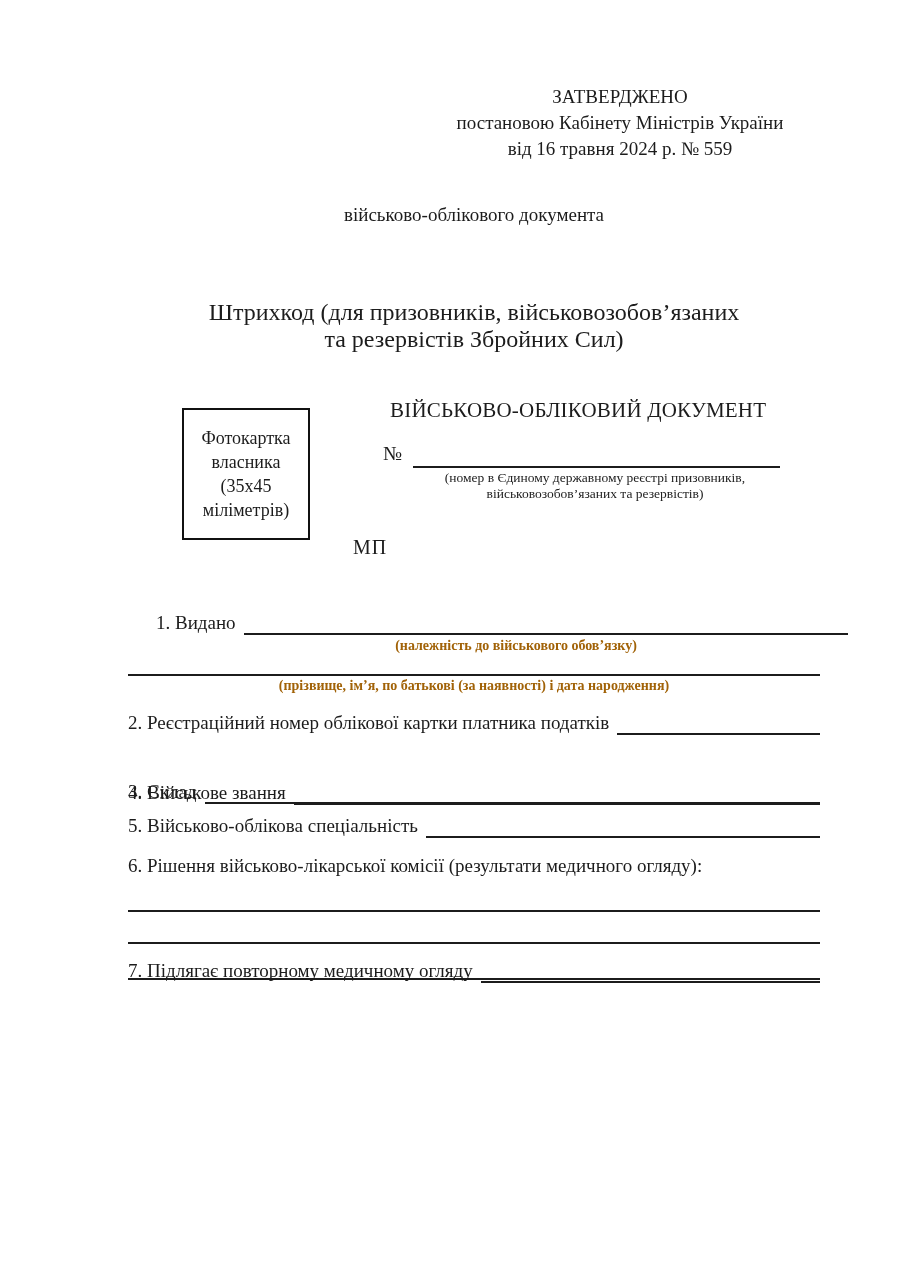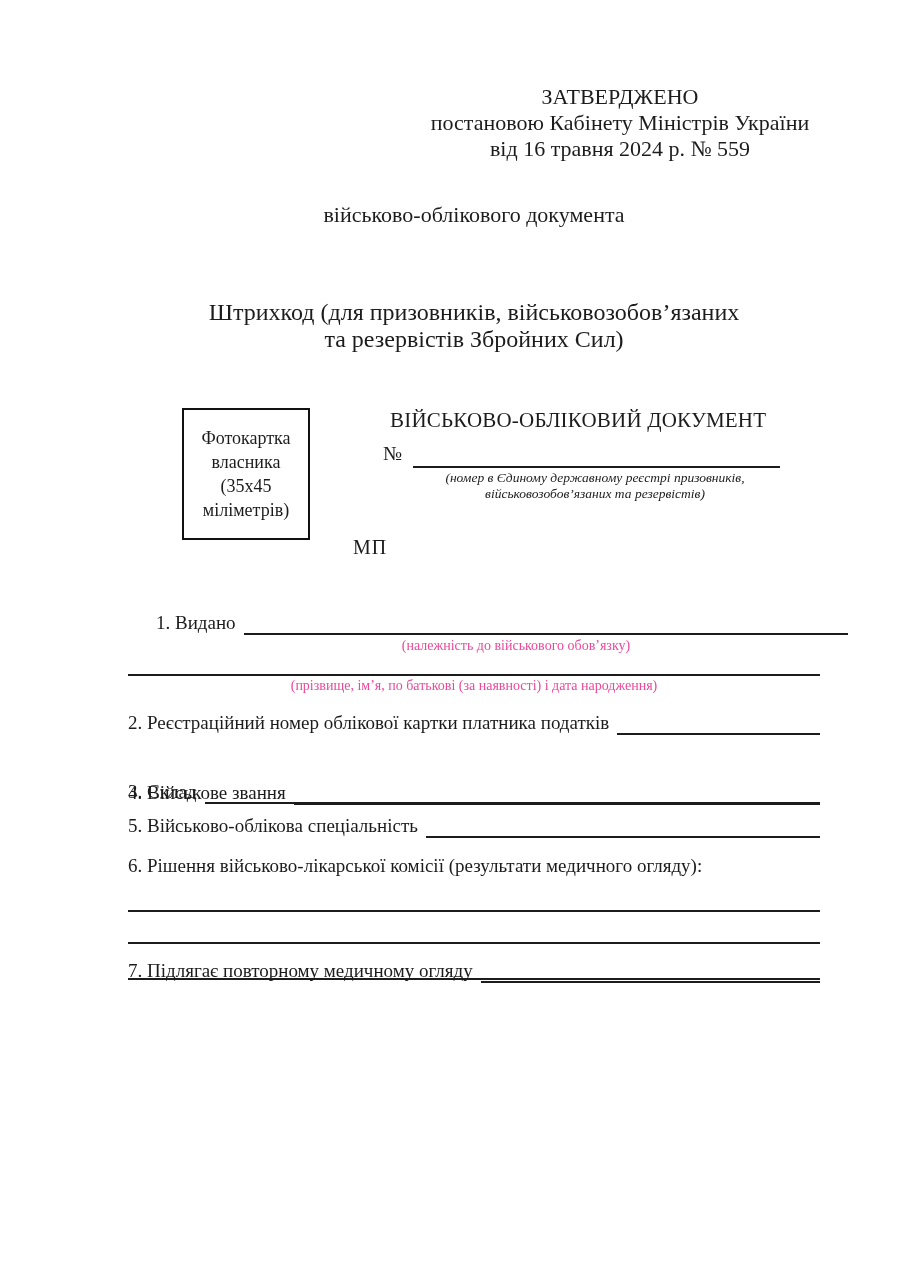--- a/index.html
+++ b/index.html
@@ -8,23 +8,23 @@
     width: 905px;
     height: 1280px;
     margin: 0 auto;
     background: #ffffff;
     font-family: "Liberation Serif", "DejaVu Serif", serif;
     color: #1c1c1c;
     overflow: hidden;
   }
   .abs { position: absolute; }
   .center { text-align: center; }
-  .hdr { font-size: 22px; line-height: 26px; }
-  .caption { font-size: 14px; line-height: 17px; color: #ec4899; }
-  .caption-sm { font-size: 13.5px; line-height: 16px; color: #222; font-style: italic; }
+  .hdr { font-size: 19px; line-height: 26px; }
+  .caption { font-size: 14px; line-height: 17px; color: #a16207; font-weight: bold; }
+  .caption-sm { font-size: 13.5px; line-height: 16px; color: #222; }
 
   .field-row {
     position: absolute;
     left: 128px;
     width: 692px;
     height: 24px;
     display: flex;
     align-items: flex-end;
     font-size: 19px;
     line-height: 24px;
@@ -55,21 +55,20 @@
     line-height: 24px;
     padding-top: 16px;
   }
   .doc-title {
     position: absolute;
     left: 390px;
     top: 398px;
     font-size: 21px;
     letter-spacing: 0.2px;
     white-space: nowrap;
-    margin-top: 10px;
   }
   .num-label { position: absolute; left: 383px; top: 442px; font-size: 20px; }
   .num-line  { position: absolute; left: 413px; top: 446px; width: 367px; height: 20px; border-bottom: 2px solid #1c1c1c; }
   .stamp { position: absolute; left: 353px; top: 536px; font-size: 20px; letter-spacing: 1px; }
 </style>
 </head>
 <body>
 
 <div class="page">
 

